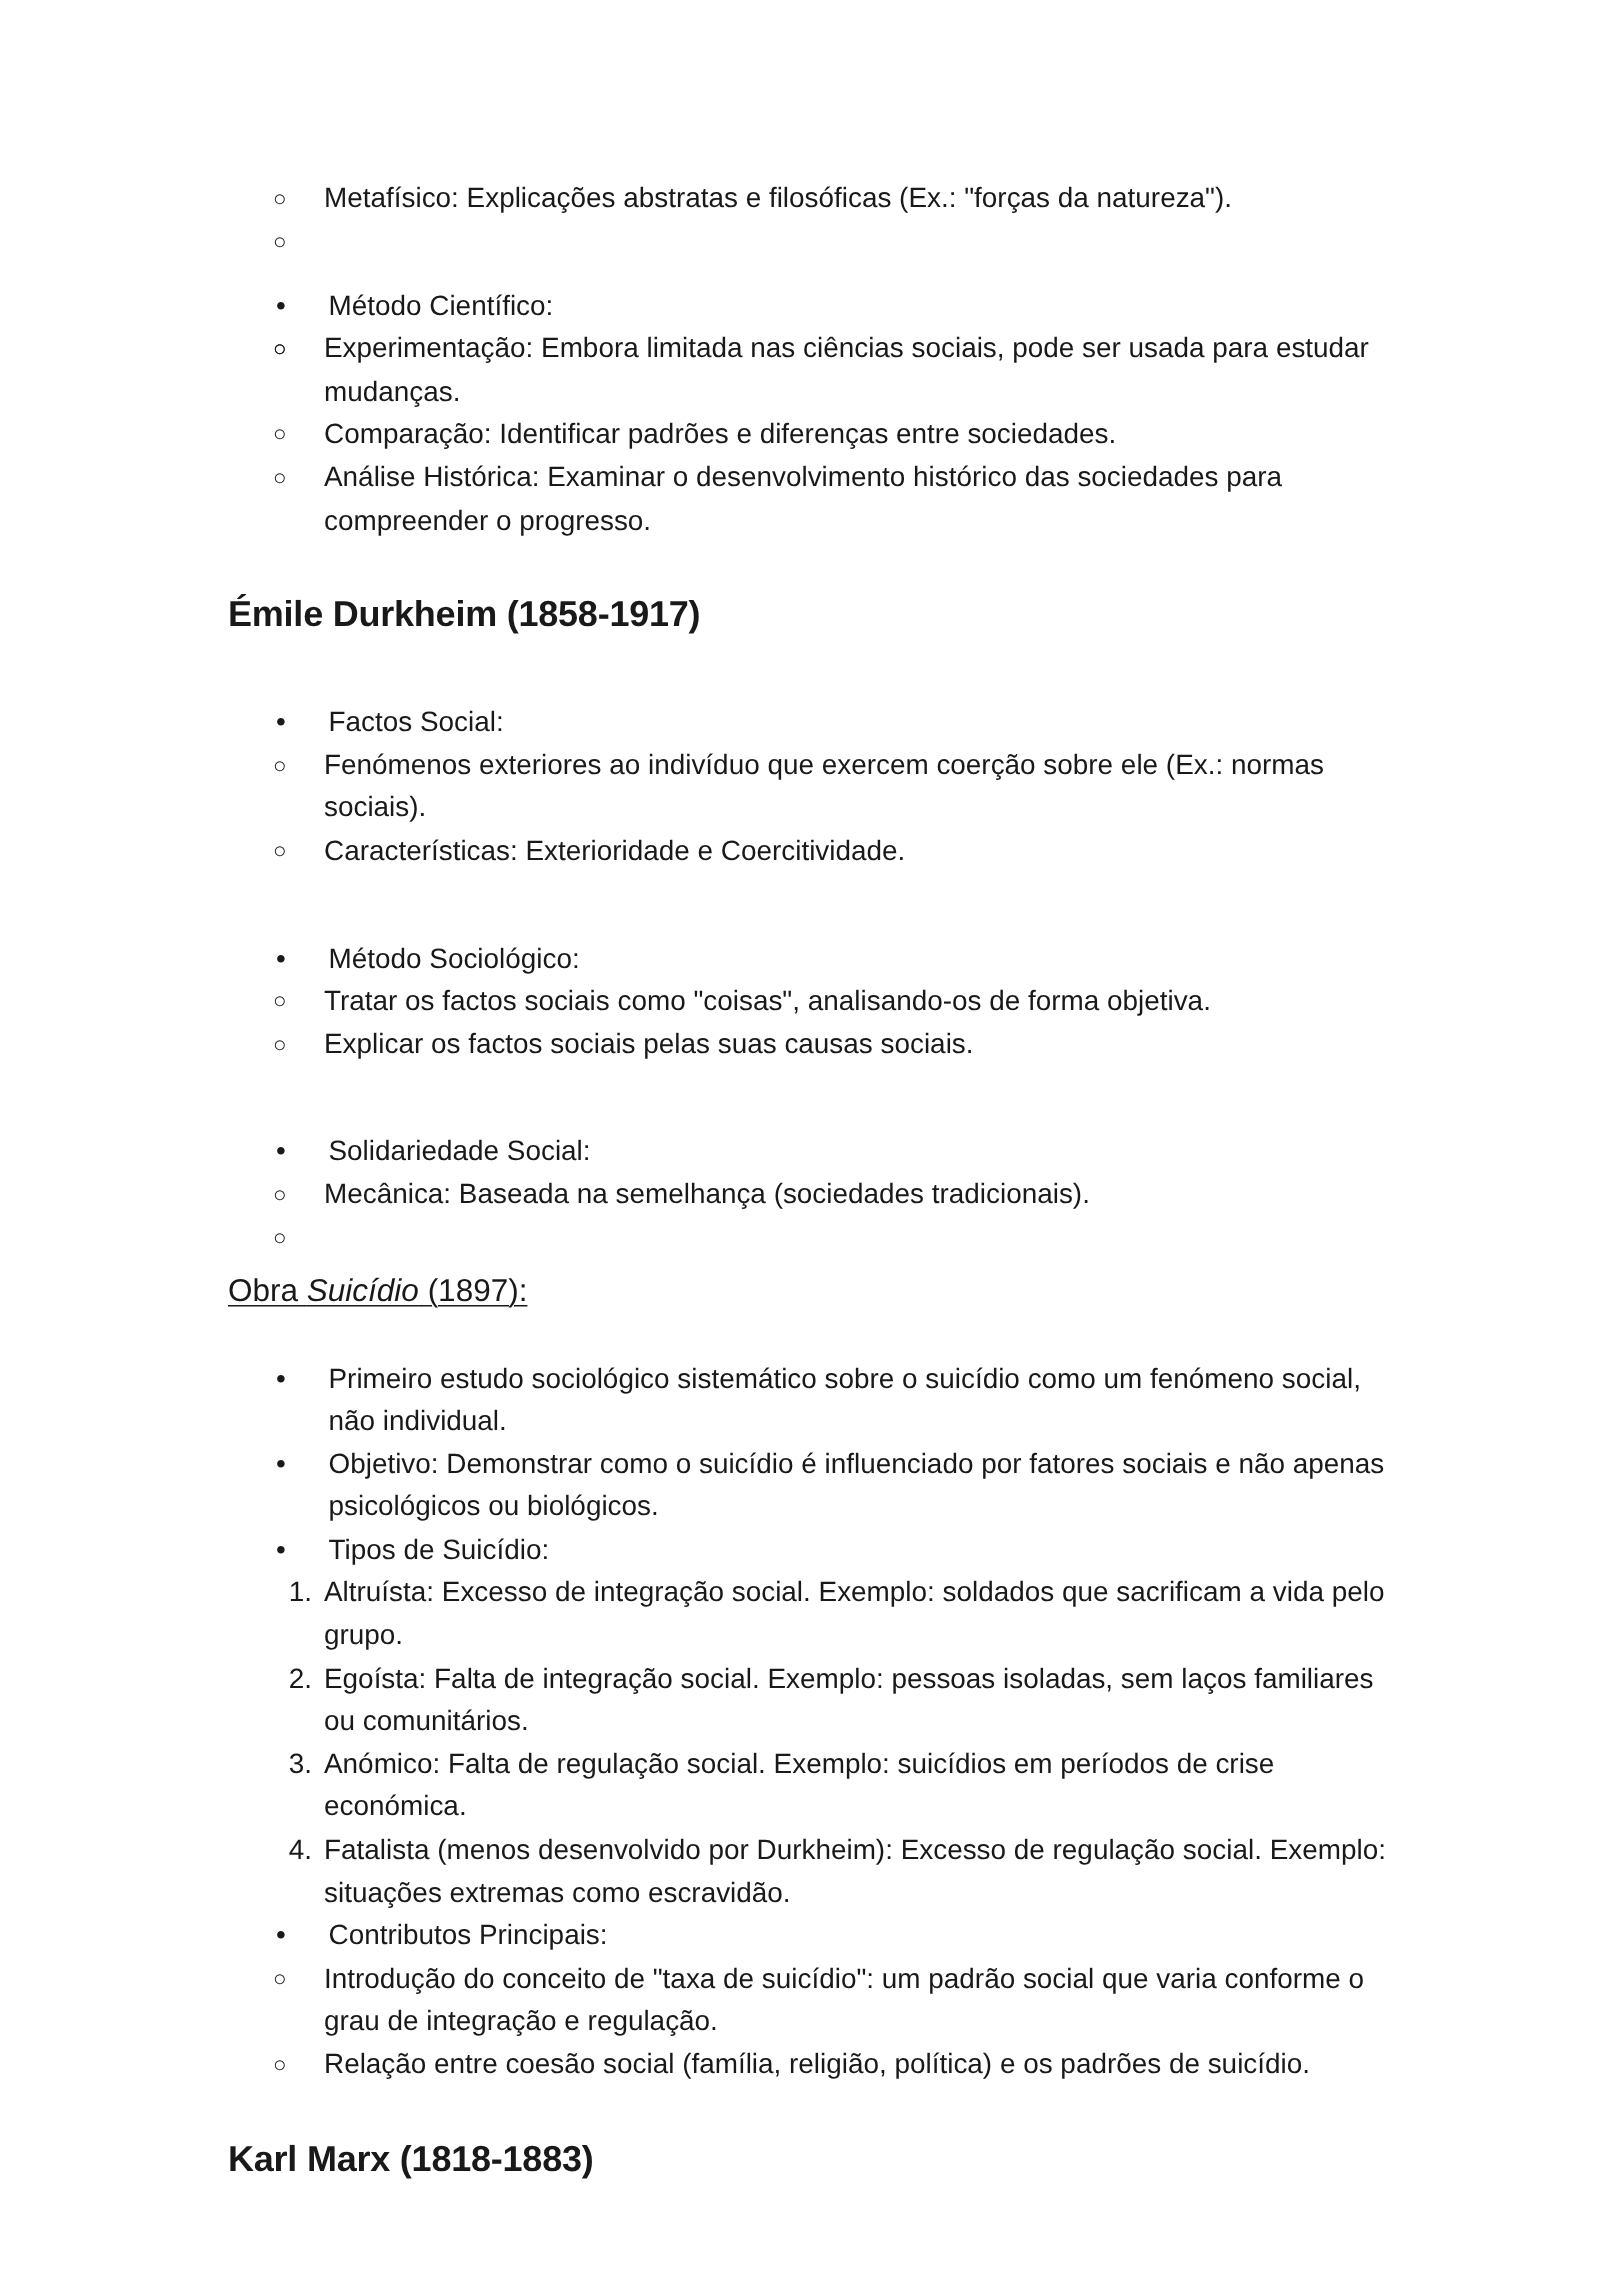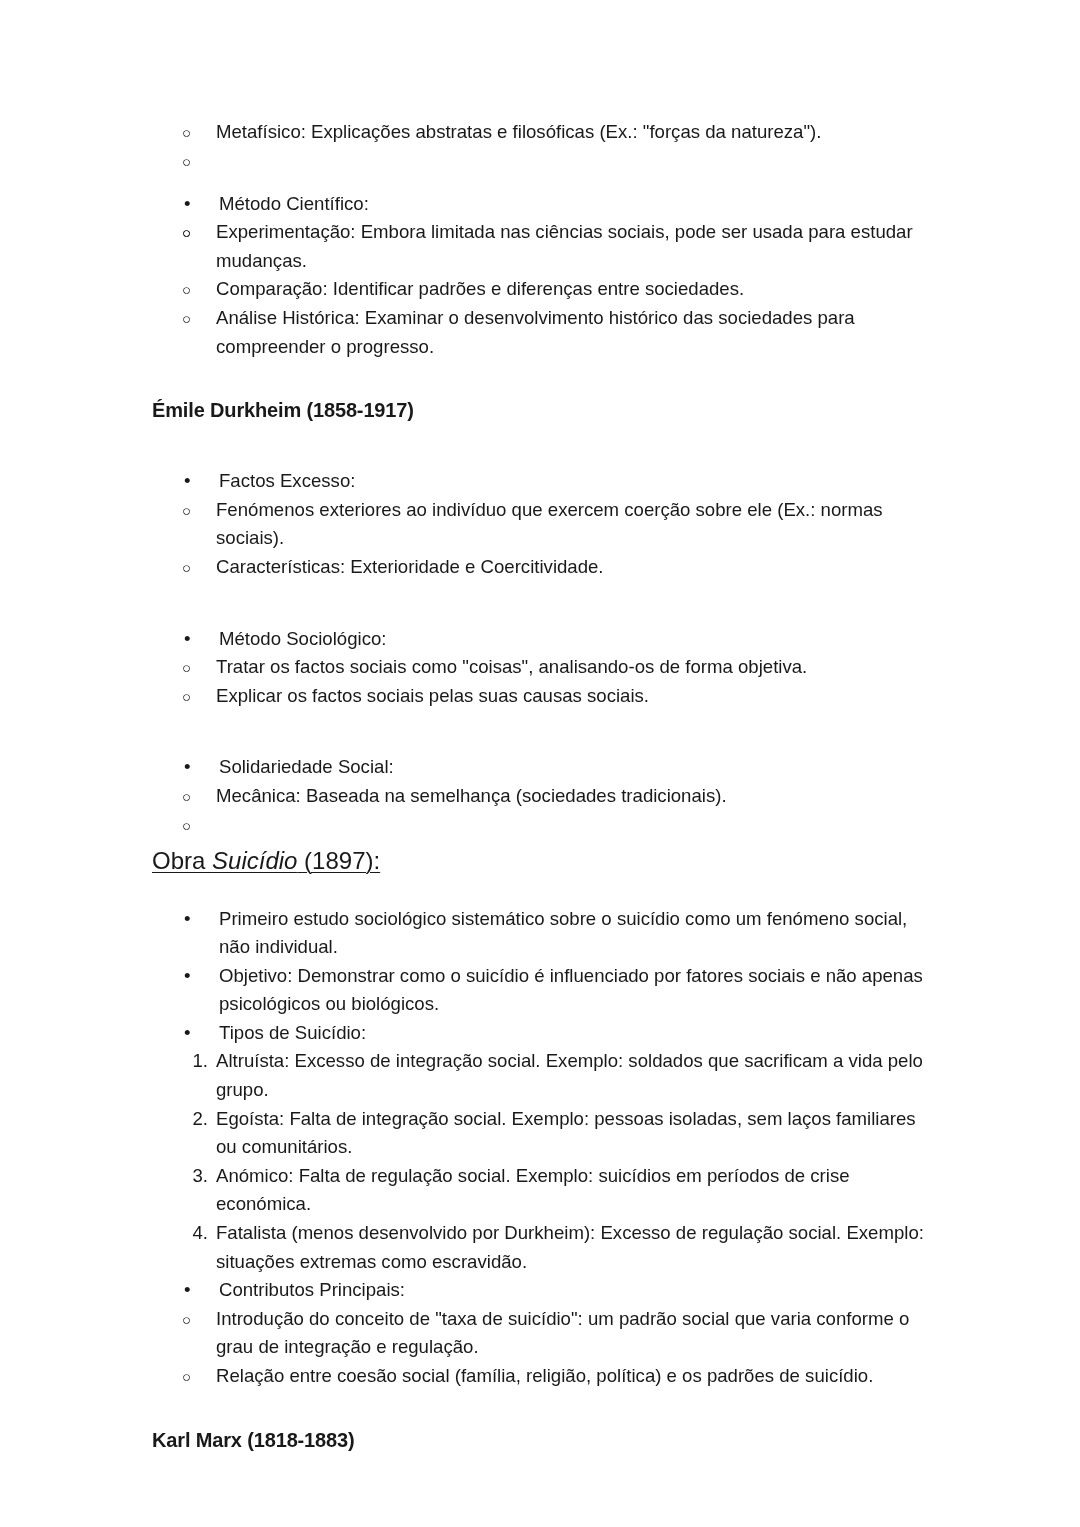--- a/index.html
+++ b/index.html
@@ -26,30 +26,30 @@
 
   
   .doc {
     font-size: 18.6px;
     line-height: 28.6px;
   }
 
   
   .heading {
     font-weight: bold;
-    font-size: 20px;
+    font-size: 24px;
     line-height: 28px;
     margin: 0;
     letter-spacing: -0.15px;
   }
   .heading-gap-before { margin-top: 35px; }
   .heading-gap-after  { margin-bottom: 28px; }
 
   .subheading {
-    font-size: 24px;
+    font-size: 21px;
     line-height: 28px;
     margin: 0;
     text-decoration: underline;
     text-underline-offset: 3px;
     text-decoration-thickness: 1.2px;
   }
   .subheading .work-title { font-style: italic; }
 
   .block-gap-before { margin-top: 36px; }
   .block-gap-after  { margin-bottom: 30px; }
@@ -166,21 +166,21 @@
         <span>Análise Histórica: Examinar o desenvolvimento histórico das sociedades para compreender o progresso.</span>
       </li>
     </ul>
   </div>
 
   <p class="heading heading-gap-before heading-gap-after">Émile Durkheim (1858-1917)</p>
 
   <ul class="lvl1">
     <li>
       <span class="marker">•</span>
-      <span class="txt underlined">Factos Excesso:</span>
+      <span class="txt underlined">Factos Social:</span>
     </li>
   </ul>
   <ul class="lvl2">
     <li>
       <span class="marker">○</span>
       <span>Fenómenos exteriores ao indivíduo que exercem coerção sobre ele (Ex.: normas sociais).</span>
     </li>
     <li>
       <span class="marker">○</span>
       <span>Características: Exterioridade e Coercitividade.</span>

